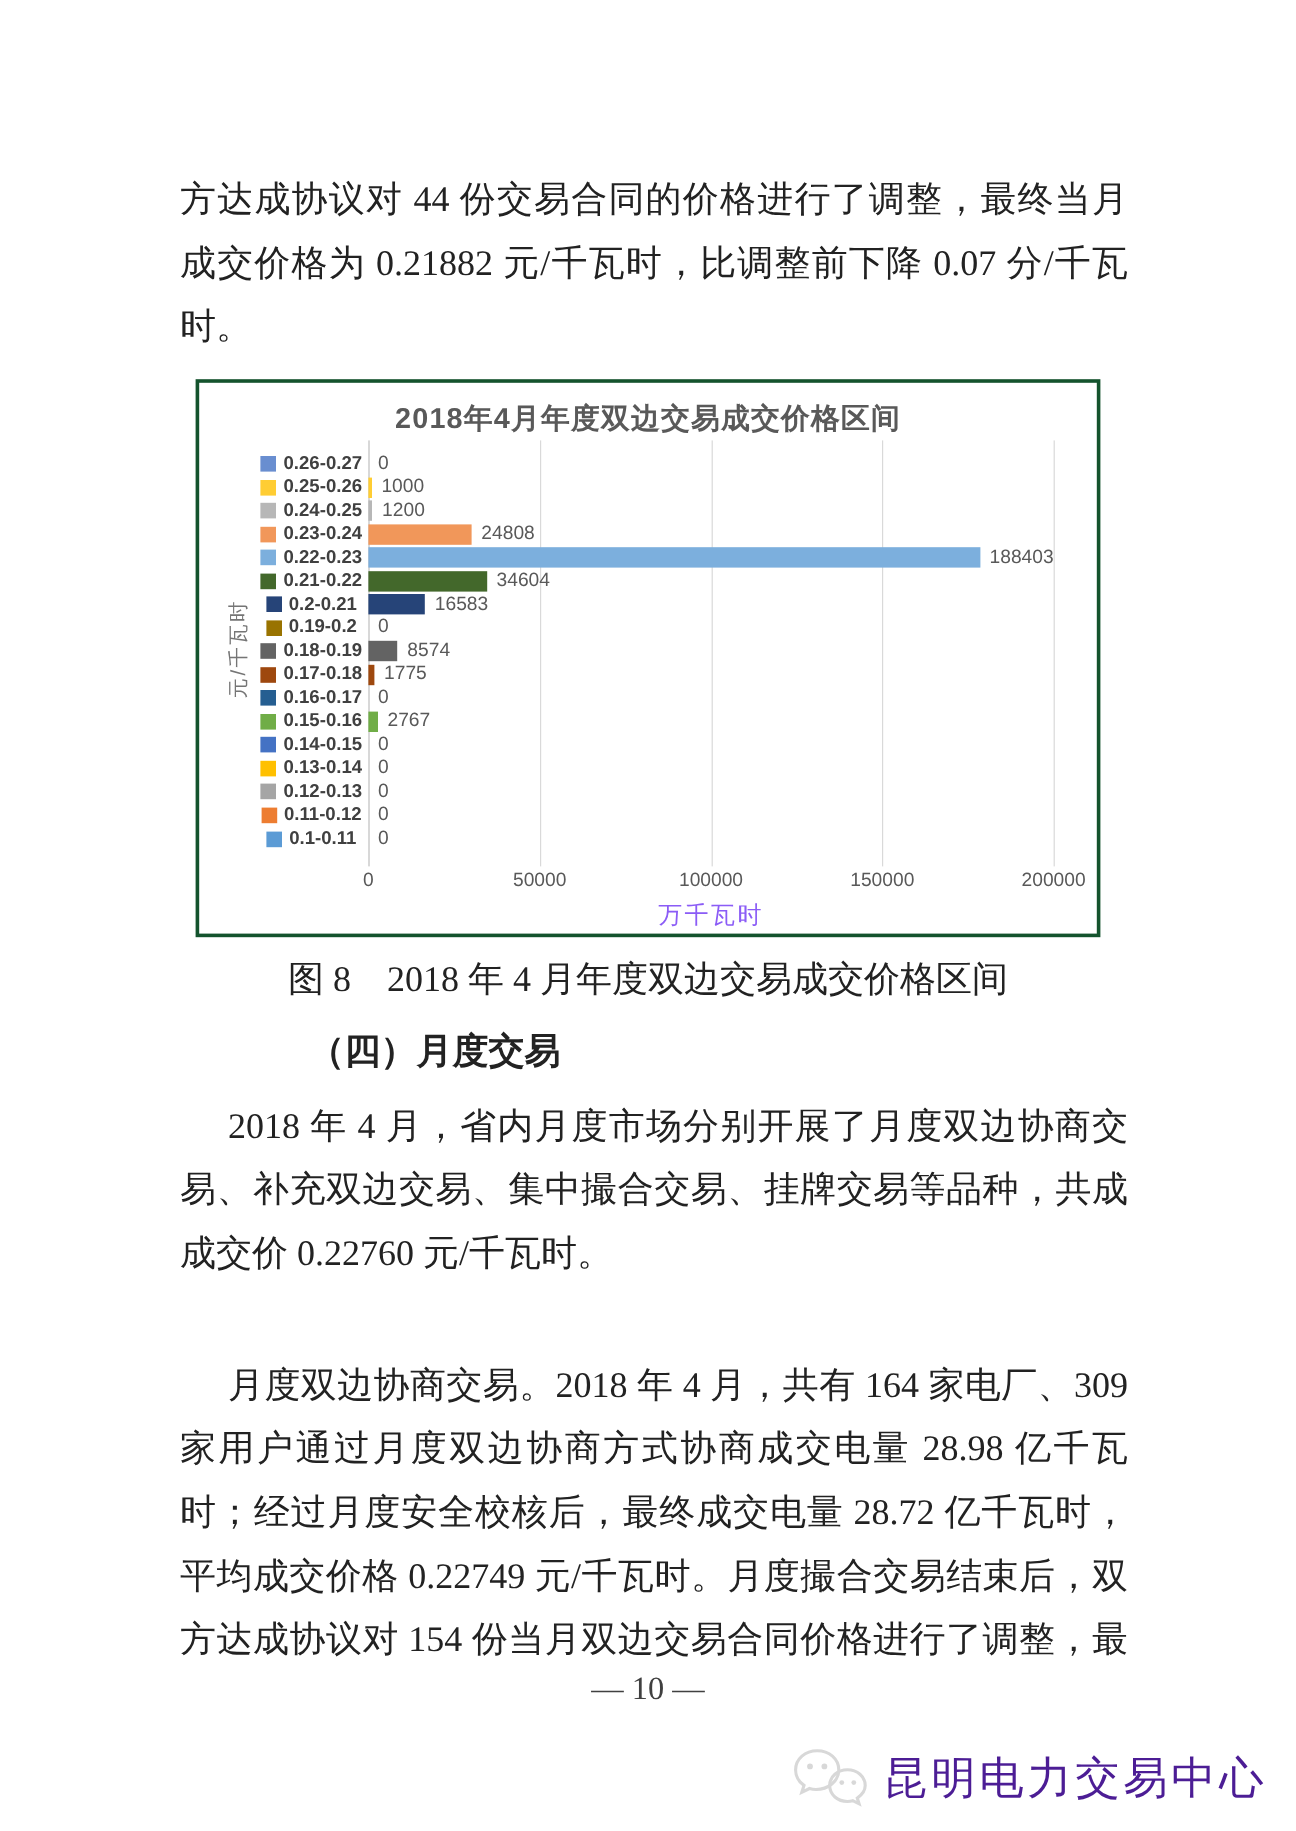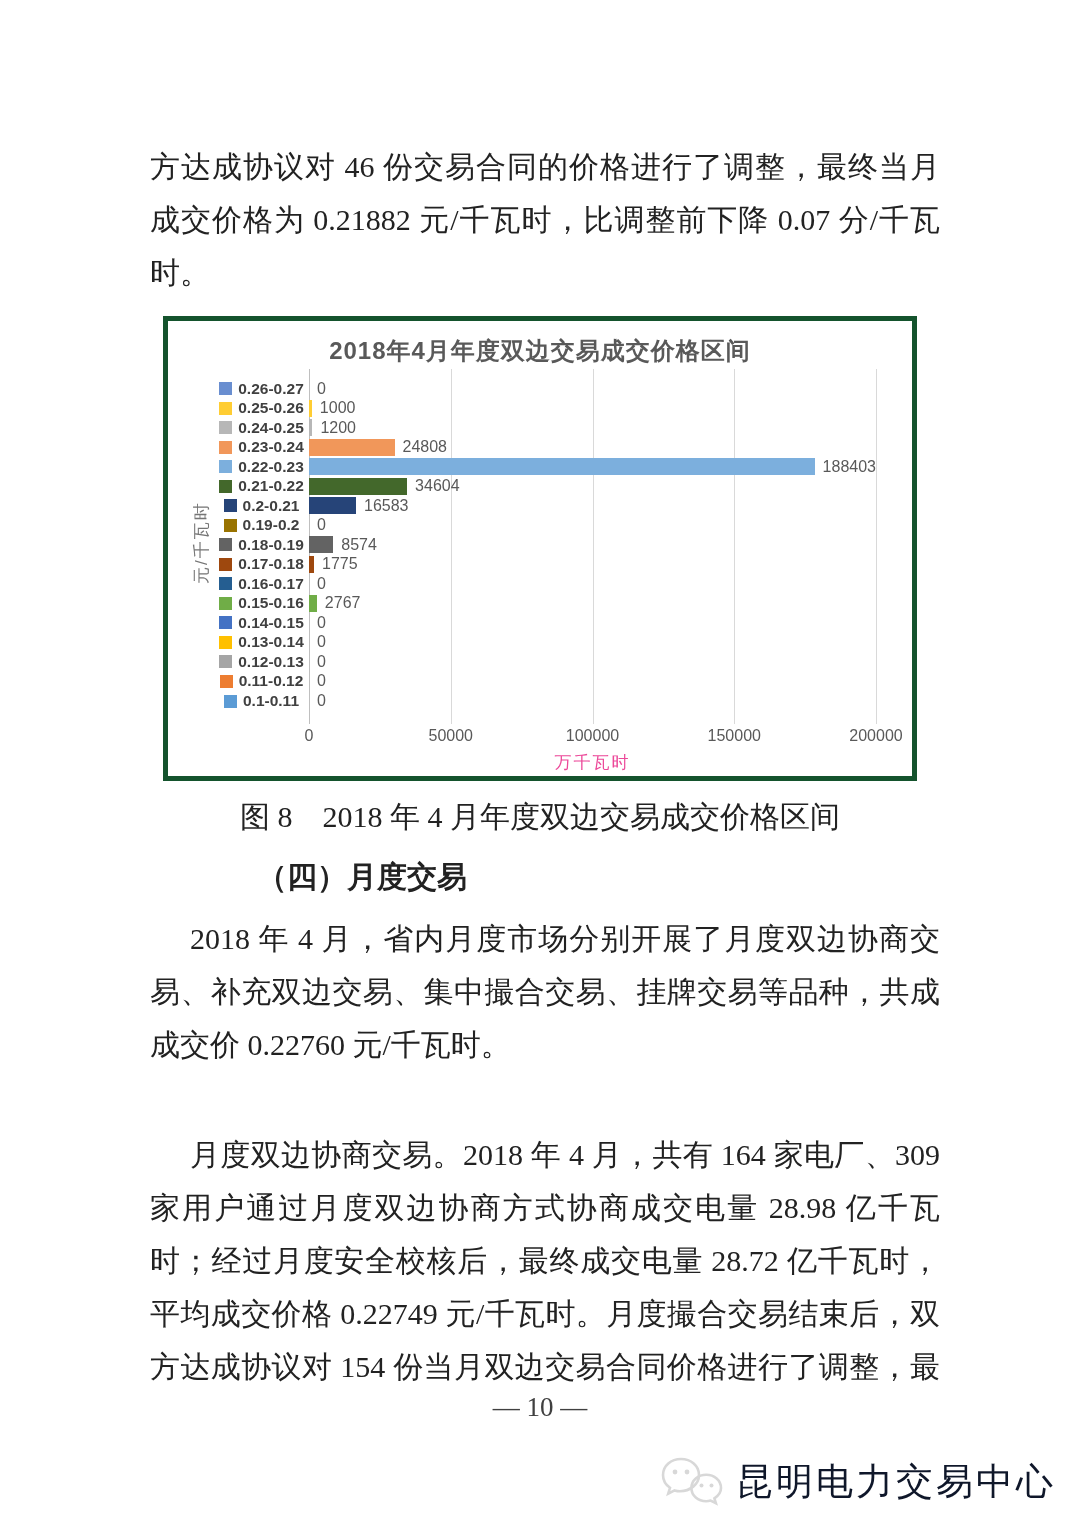--- a/index.html
+++ b/index.html
@@ -9,55 +9,55 @@
   .textblock{position:absolute;left:150px;width:790px;font-size:30px;line-height:53px;}
   .t-line{white-space:nowrap;}
   .t-line.just{white-space:normal;text-align:justify;text-align-last:justify;text-justify:distribute;}
   .t-line.indent{text-indent:40px;}
   .bold{font-weight:normal;}
   
   .caption{position:absolute;left:0;top:793px;width:1080px;text-align:center;font-size:30px;line-height:48px;}
   .heading{position:absolute;left:222px;top:855px;font-size:30px;line-height:44px;font-weight:bold;margin-left:35px;}
   
   .chart-box{position:absolute;left:163px;top:316px;width:754px;height:465px;box-sizing:border-box;
-             border:5px solid #14532d;background:#fff;
+             border:3px solid #14532d;background:#fff;
              font-family:"Liberation Sans","DejaVu Sans",sans-serif;}
   .chart-title{text-align:center;margin-top:14px;font-size:24px;font-weight:bold;color:#595959;letter-spacing:1px;}
   .chart-content{padding:0 36px 0 20px;}
   .chart-rows{display:flex;margin-top:12px;position:relative;}
   .y-title-col{width:26px;position:relative;}
   .y-title{position:absolute;left:-26px;top:50%;transform:translate(0,-50%) rotate(-90deg);transform-origin:center;
            white-space:nowrap;color:#757575;font-size:17px;letter-spacing:2px;width:78px;text-align:center;}
   .legend-col{width:95px;display:flex;flex-direction:column;align-items:center;}
   .legend-item{height:19.53px;display:flex;align-items:center;}
   .swatch{width:13px;height:13px;flex:0 0 13px;margin-right:6px;}
   .legend-label{font-size:15.5px;font-weight:bold;color:#404040;white-space:nowrap;}
   .plot{flex:1;position:relative;}
   .gridline{position:absolute;top:-10px;bottom:-13px;width:1px;background:#d9d9d9;}
   .gridline.axis{background:#bfbfbf;}
   .bar-row{height:19.53px;display:flex;align-items:center;position:relative;}
   .bar{height:17px;}
   .bar-value{margin-left:8px;font-size:16px;color:#595959;white-space:nowrap;}
   .x-axis{margin-left:121px;position:relative;height:22px;margin-top:16px;}
   .x-tick{position:absolute;top:0;transform:translateX(-50%);font-size:16px;color:#595959;}
-  .x-title{margin-left:121px;text-align:center;margin-top:2px;font-size:17px;color:#ec4899;letter-spacing:2px;
+  .x-title{margin-left:121px;text-align:center;margin-top:2px;font-size:20px;color:#8b5cf6;letter-spacing:2px;
            font-family:"Liberation Sans","DejaVu Sans",sans-serif;}
   
   .page-number{position:absolute;left:0;top:1392px;width:1080px;text-align:center;font-size:27px;color:#404040;}
   .watermark{position:absolute;right:24px;top:1455px;display:flex;align-items:center;gap:12px;
-             color:#0f172a;font-size:37px;letter-spacing:3px;
+             color:#4c1d95;font-size:37px;letter-spacing:3px;
              font-family:"Liberation Sans","DejaVu Sans",sans-serif;}
 </style>
 </head>
 <body>
 
 <div class="page">
 
   <div class="textblock" style="top:140px;">
-      <div class="t-line just">方达成协议对 46 份交易合同的价格进行了调整，最终当月</div>
+      <div class="t-line just">方达成协议对 44 份交易合同的价格进行了调整，最终当月</div>
       <div class="t-line just">成交价格为 0.21882 元/千瓦时，比调整前下降 0.07 分/千瓦</div>
       <div class="t-line">时。</div>
     </div>
 
   <div class="chart-box">
     <div class="chart-title">2018年4月年度双边交易成交价格区间</div>
     <div class="chart-content">
       <div class="chart-rows">
         <div class="y-title-col">
           <div class="y-title">元/千瓦时</div>

